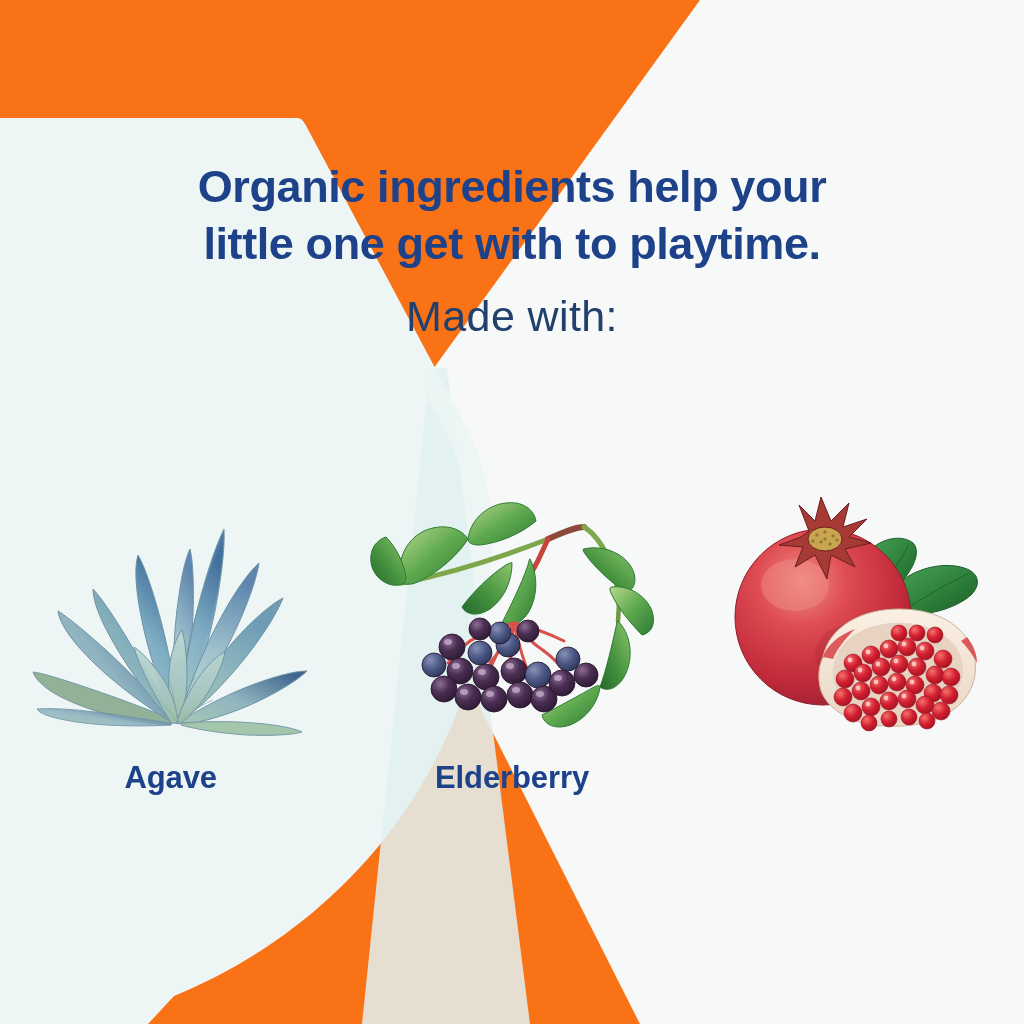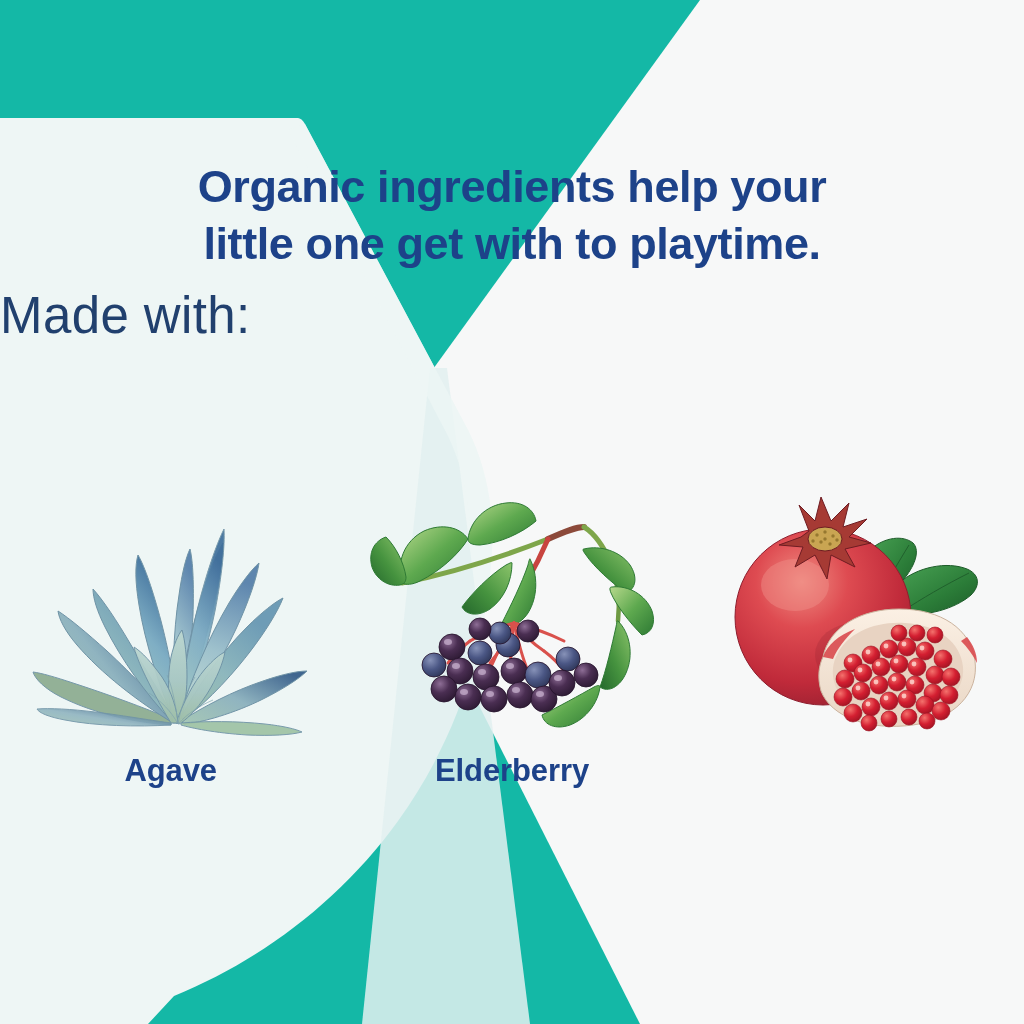--- a/index.html
+++ b/index.html
@@ -9,21 +9,21 @@
     background: #ffffff;
   }
   body {
     font-family: "Liberation Sans", sans-serif;
   }
   #stage {
     position: relative;
     width: 1024px;
     height: 1024px;
     overflow: hidden;
-    background: #14b8a6;
+    background: #f97316;
   }
 
   
   #bg-layer {
     position: absolute;
     inset: 0;
     width: 1024px;
     height: 1024px;
     z-index: 0;
   }
@@ -42,24 +42,25 @@
     line-height: 57px;
     letter-spacing: -0.4px;
   }
   .headline .hl-line { display: block; white-space: nowrap; }
 
   .subhead {
     position: absolute;
     left: 0;
     top: 290px;
     width: 1024px;
+    text-align: center;
     z-index: 5;
     color: #21406E;
     font-weight: 300;
-    font-size: 51px;
+    font-size: 43px;
     line-height: 52px;
     letter-spacing: 0.4px;
   }
 
   
   #ingredients {
     position: absolute;
     left: 0;
     top: 487px;
     width: 1024px;
@@ -74,21 +75,21 @@
     flex-direction: column;
     align-items: center;
     justify-content: flex-start;
   }
   .ing-art {
     width: 300px;
     height: 258px;
     display: block;
   }
   .ing-label {
-    margin-top: 9px;
+    margin-top: 16px;
     color: #1D4289;
     font-weight: bold;
     font-size: 31px;
     letter-spacing: -0.1px;
     line-height: 34px;
     white-space: nowrap;
   }
 </style>
 </head>
 <body>

